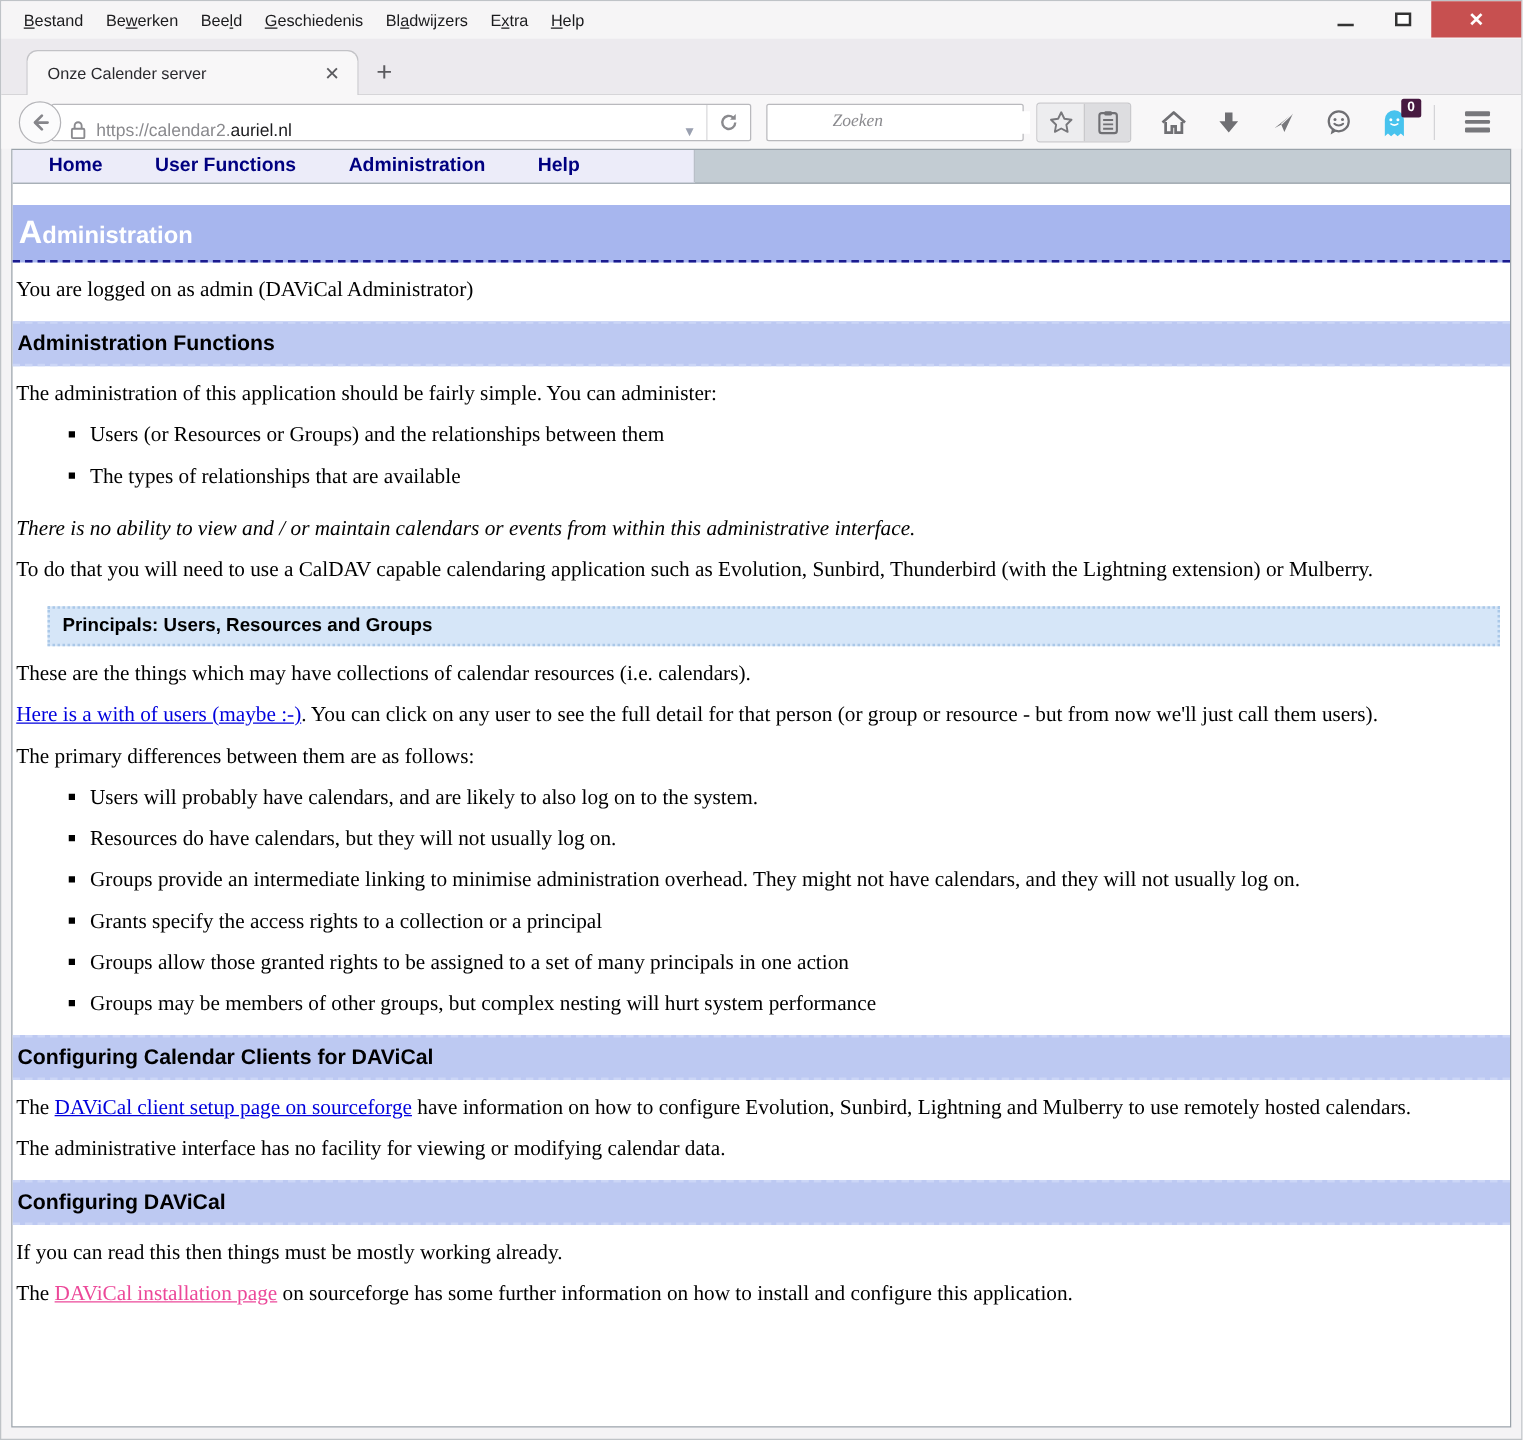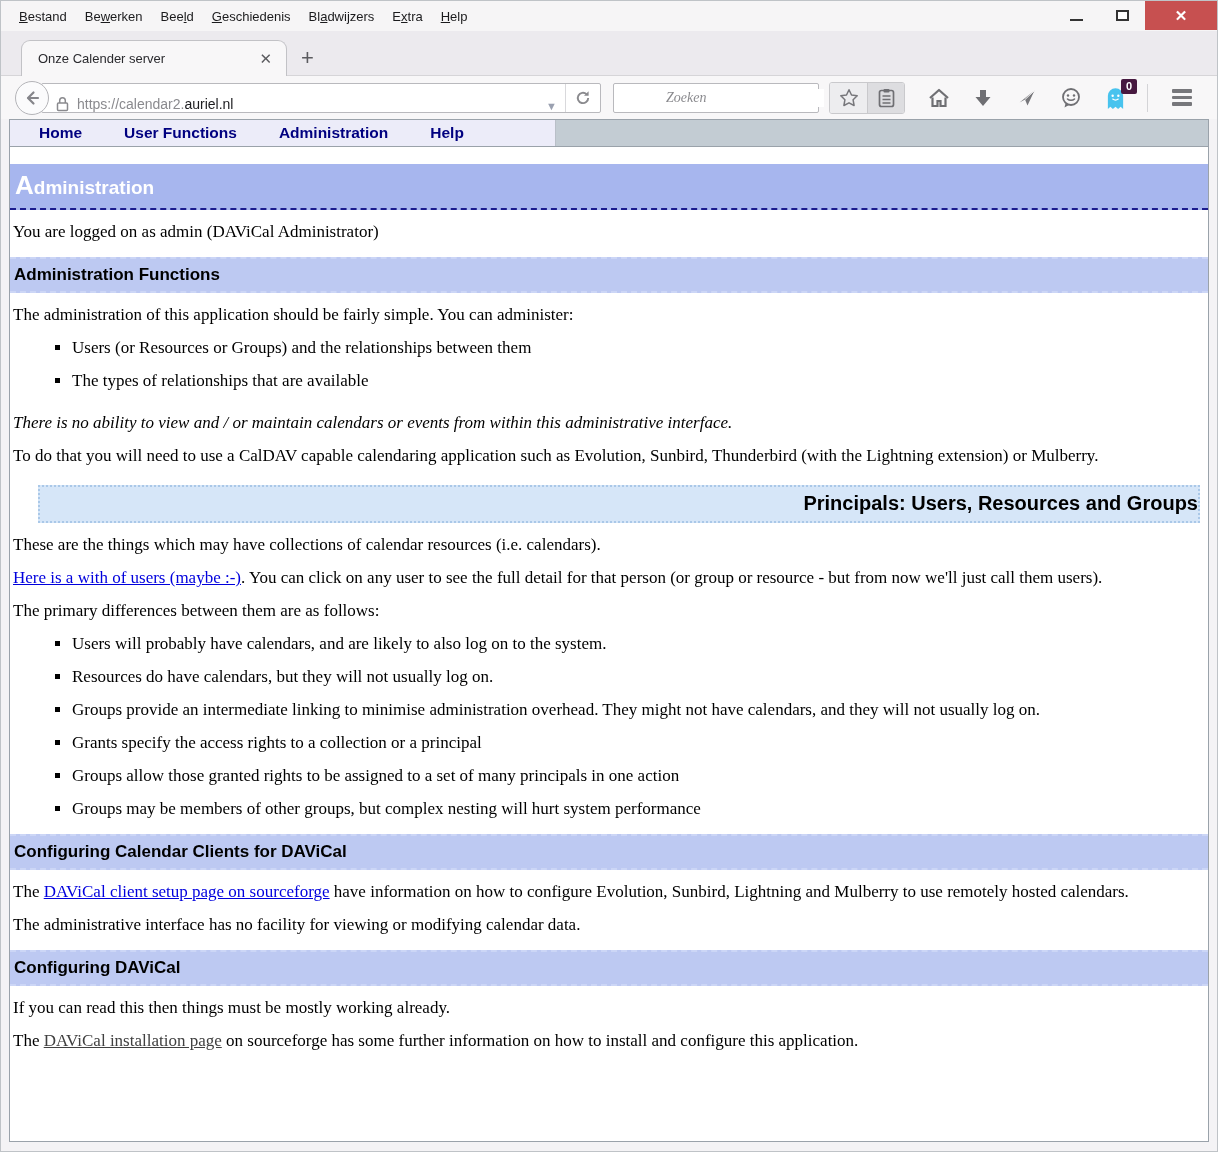--- a/index.html
+++ b/index.html
@@ -111,29 +111,29 @@
   }
   h1.page-h1::first-letter{ font-size:26px; }
   h2.page-h2{
     margin:14px 0 8px 0; background:#bdc9f2; color:#000;
     font-family:"Liberation Sans", sans-serif; font-size:17px; font-weight:bold;
     padding:6px 0 6px 4px;
     border-top:2px dashed #ccd6f6; border-bottom:2px dashed #ccd6f6;
   }
   h3.page-h3{
     margin:18px 8px 8px 28px; background:#d6e6f8; color:#000;
-    font-family:"Liberation Sans", sans-serif; font-size:20px; font-weight:bold;
-    padding:5px 0 6px 10px; border:2px dotted #aac8e8;text-align:right;
+    font-family:"Liberation Sans", sans-serif; font-size:15px; font-weight:bold;
+    padding:5px 0 6px 10px; border:2px dotted #aac8e8;
   }
   .viewport p{ margin:11px 3px; line-height:22px; }
   .viewport p.note{ font-style:italic; margin-top:20px; }
   .viewport ul.bullets{ margin:4px 0; padding-left:62px; }
   .viewport ul.bullets li{ margin:11px 0; list-style-type:square; line-height:22px; }
   a.pg-link{ color:#0000dd; text-decoration:underline; cursor:pointer; }
-  a.pg-link.visited{ color:#404040; }
+  a.pg-link.visited{ color:#ec4899; }
   svg{ display:block; }
 </style>
 </head>
 <body>
 
 <div class="window">
 
   <div class="menubar">
     <span class="menu-item"><span></span><u>B</u><span>estand</span></span>
     <span class="menu-item"><span>Be</span><u>w</u><span>erken</span></span>

